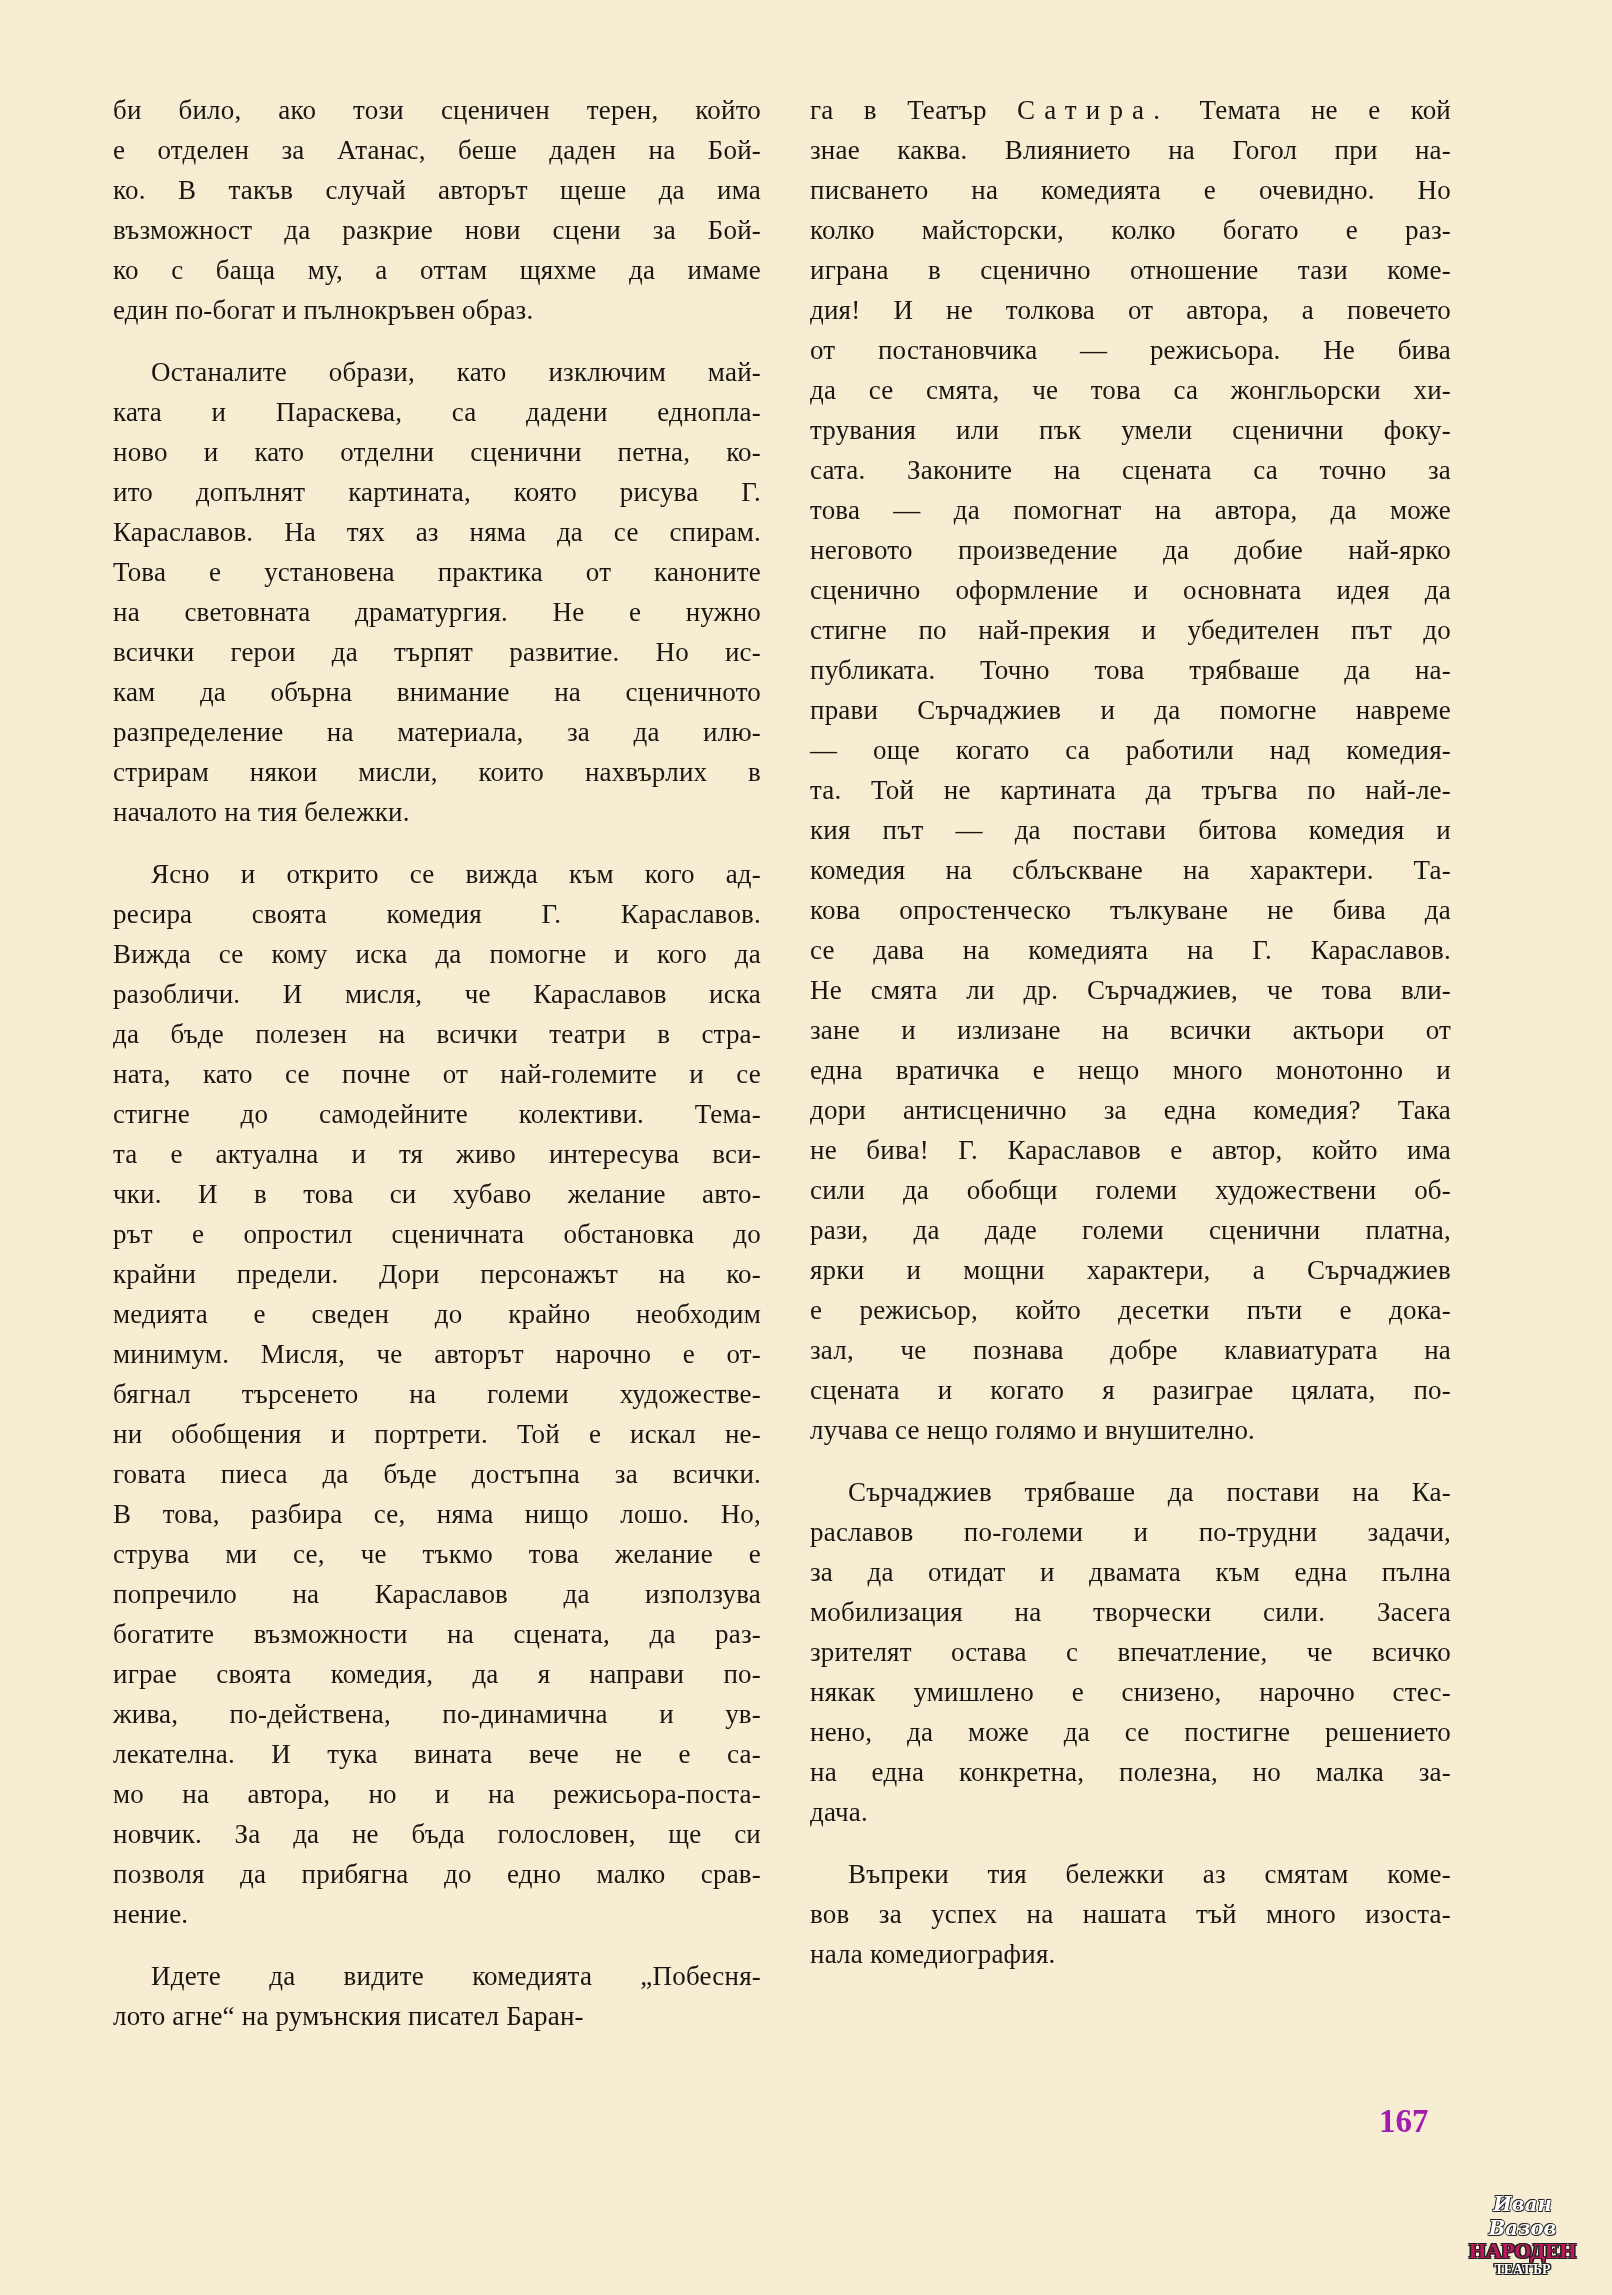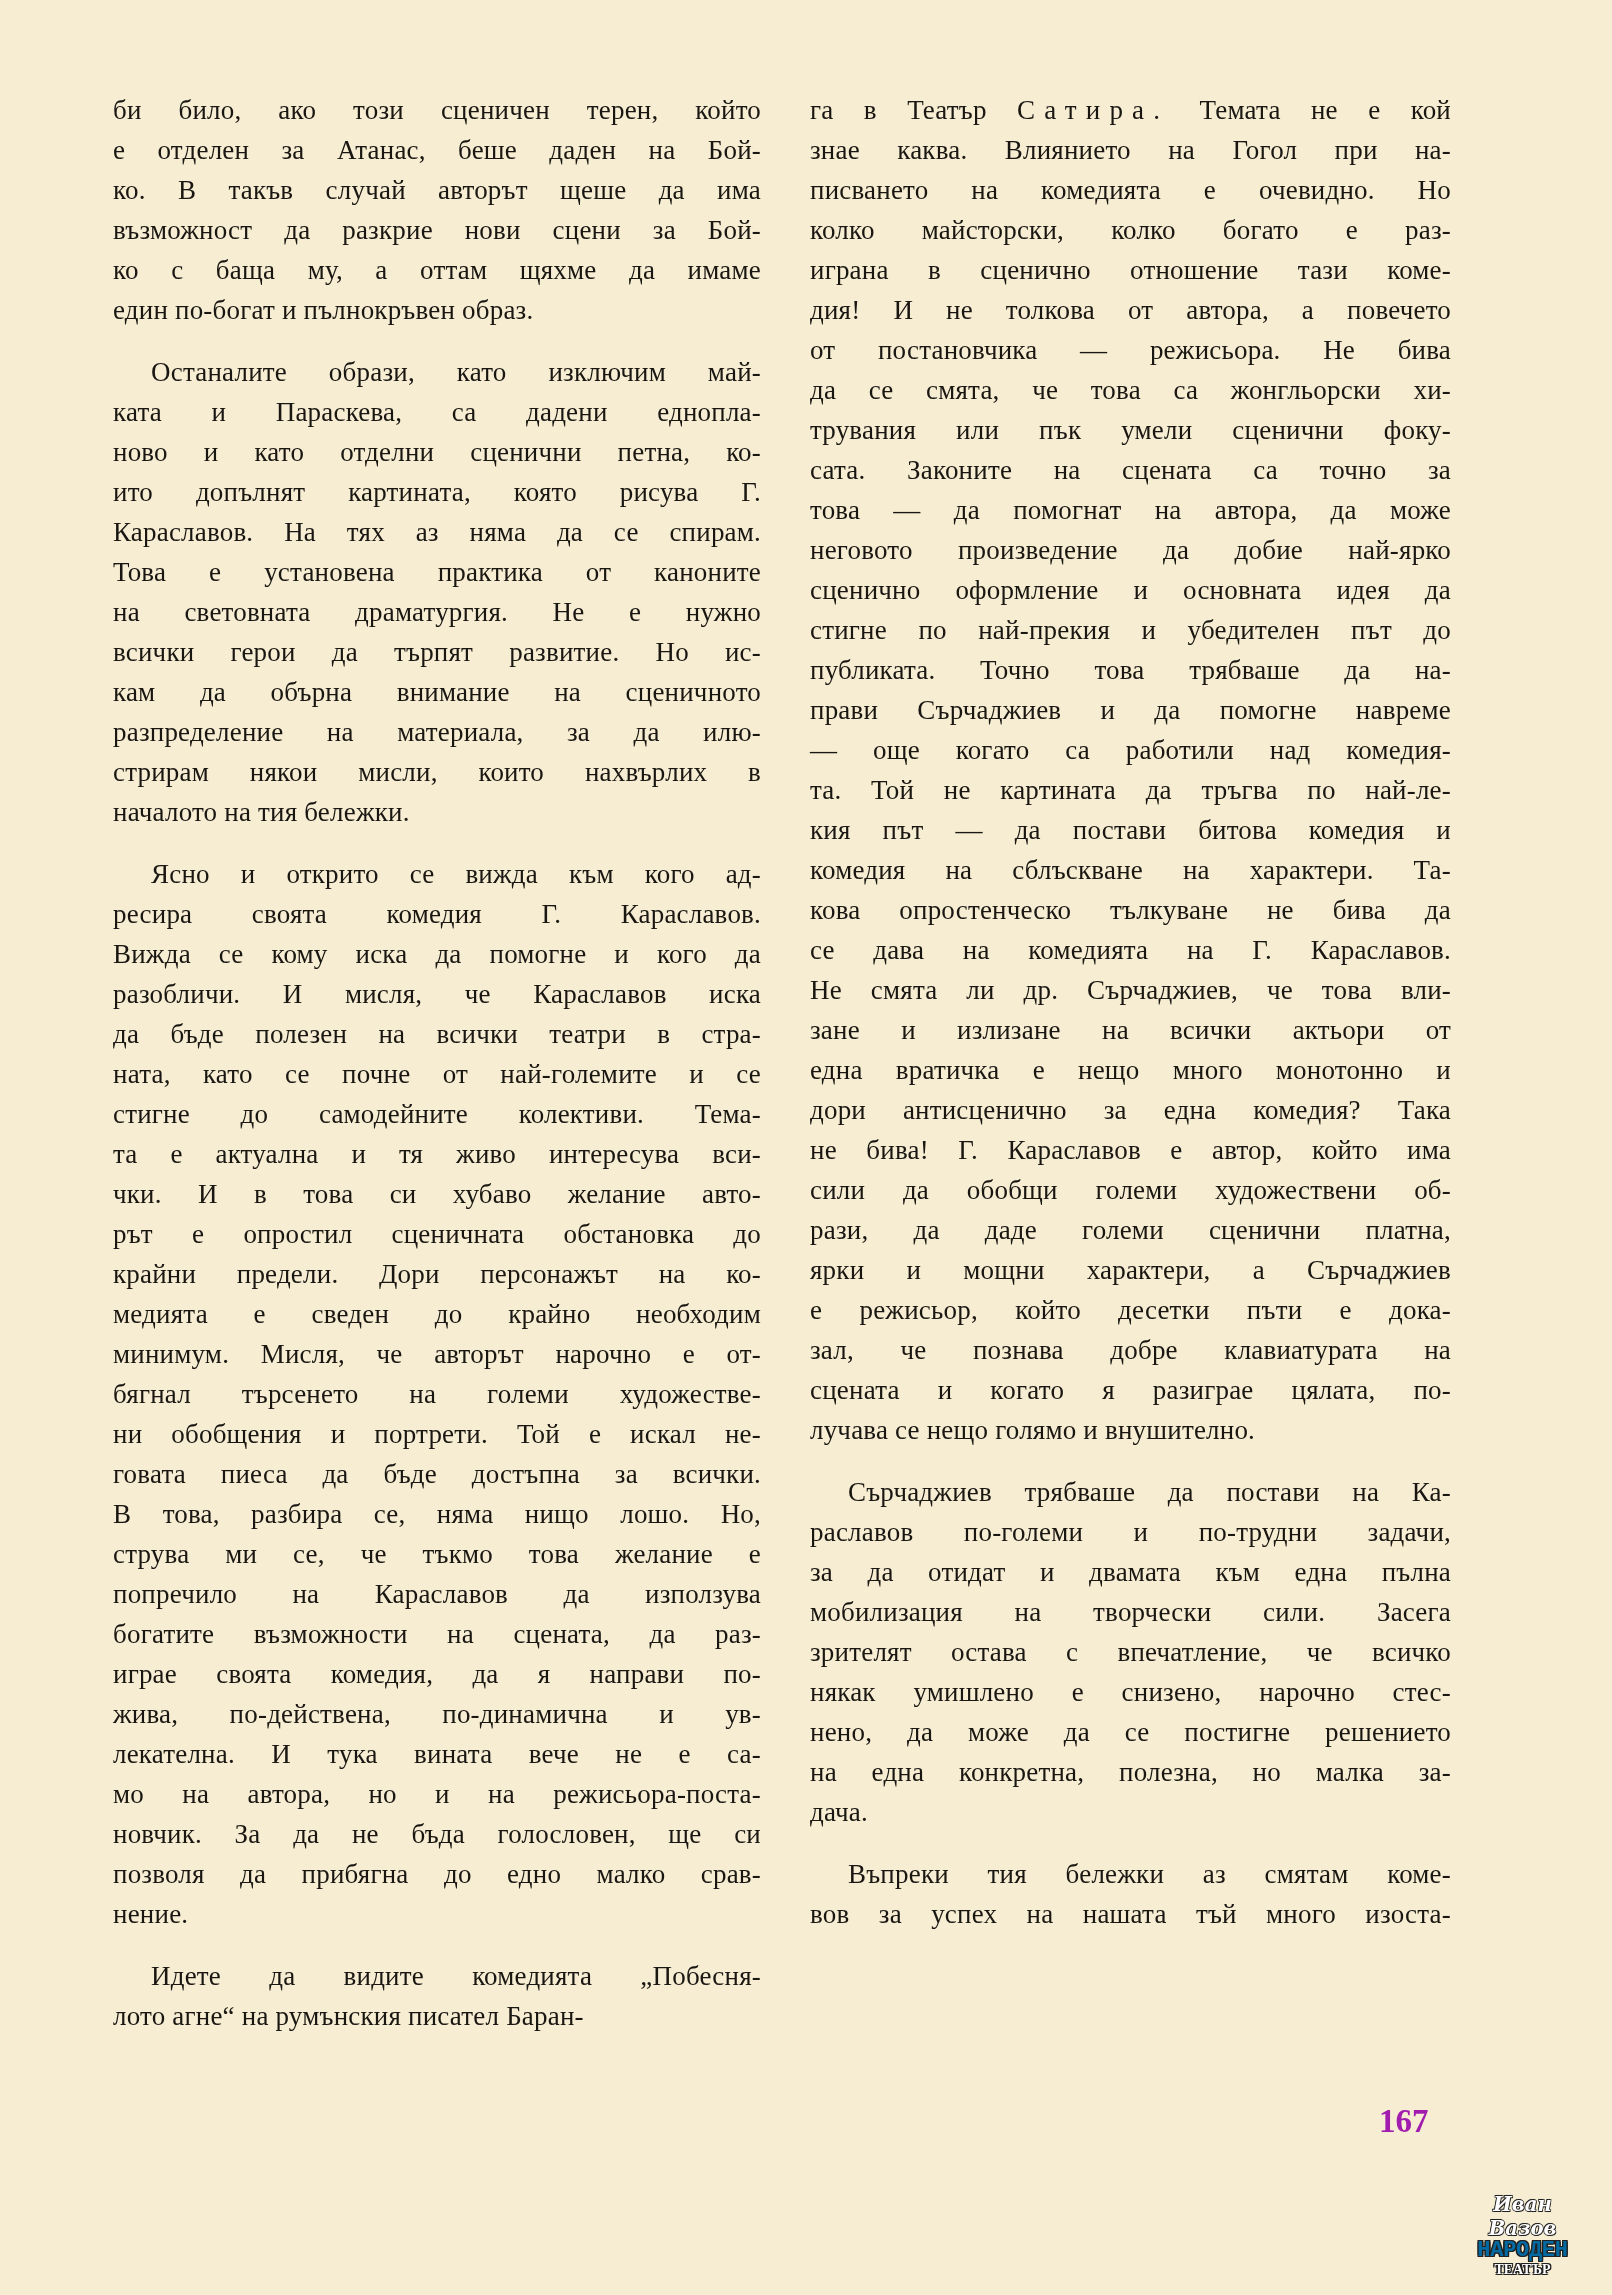--- a/index.html
+++ b/index.html
@@ -37,23 +37,23 @@
     position: absolute; left: 1467px; top: 2193px; width: 111px; text-align: center;
     color: #fff;
   }
   #logo .script {
     display: block; font-family: "DejaVu Serif", serif; font-style: italic; font-weight: bold;
     font-size: 19.6px; line-height: 23.6px; color: #fff;
     -webkit-text-stroke: 1.3px #222; paint-order: stroke fill;
     text-shadow: 0 0 1.3px #222, 0.7px 0.7px 0 #222, -0.7px -0.7px 0 #222;
   }
   #logo .big {
-    display: block; font-family: Liberation Mono, monospace; font-weight: bold;
+    display: block; font-family: Liberation Serif, serif; font-weight: bold;
     font-size: 22px; line-height: 21px; letter-spacing: -0.3px;
-    color: #0369a1; text-shadow: 0.7px 0 0 #222, -0.7px 0 0 #222, 0 0.7px 0 #222, 0 -0.7px 0 #222, 1.3px 1.3px 0 #222, -1.3px 1.3px 0 #222, 1.3px -1.3px 0 #222, -1.3px -1.3px 0 #222;
+    color: #be185d; text-shadow: 0.7px 0 0 #222, -0.7px 0 0 #222, 0 0.7px 0 #222, 0 -0.7px 0 #222, 1.3px 1.3px 0 #222, -1.3px 1.3px 0 #222, 1.3px -1.3px 0 #222, -1.3px -1.3px 0 #222;
   }
   #logo .small {
     display: block; font-family: "Liberation Serif", serif; font-weight: bold;
     font-size: 14px; line-height: 18.3px;
     color: #fff; text-shadow: 0.7px 0 0 #222, -0.7px 0 0 #222, 0 0.7px 0 #222, 0 -0.7px 0 #222, 1.3px 1.3px 0 #222, -1.3px 1.3px 0 #222, 1.3px -1.3px 0 #222, -1.3px -1.3px 0 #222;
   }
 </style>
 </head>
 <body style="background: rgb(246, 237, 211); color: rgb(26, 23, 18);">
 
@@ -163,20 +163,21 @@
       <span class="line">зрителят остава с впечатление, че всичко</span>
       <span class="line">някак умишлено е снизено, нарочно стес-</span>
       <span class="line">нено, да може да се постигне решението</span>
       <span class="line">на една конкретна, полезна, но малка за-</span>
       <span class="line last">дача.</span>
     </div>
     <div class="para-gap"></div>
     <div>
       <span class="line indent">Въпреки тия бележки аз смятам коме-</span>
       <span class="line">вов за успех на нашата тъй много изоста-</span>
+      <span class="line last">нала комедиография.</span>
     </div>
   </div>
 
 <div id="page-number">167</div>
 
 <div id="logo">
   <span class="script">Иван Вазов</span>
   <span class="big">НАРОДЕН</span>
   <span class="small">ТЕАТЪР</span>
 </div>

